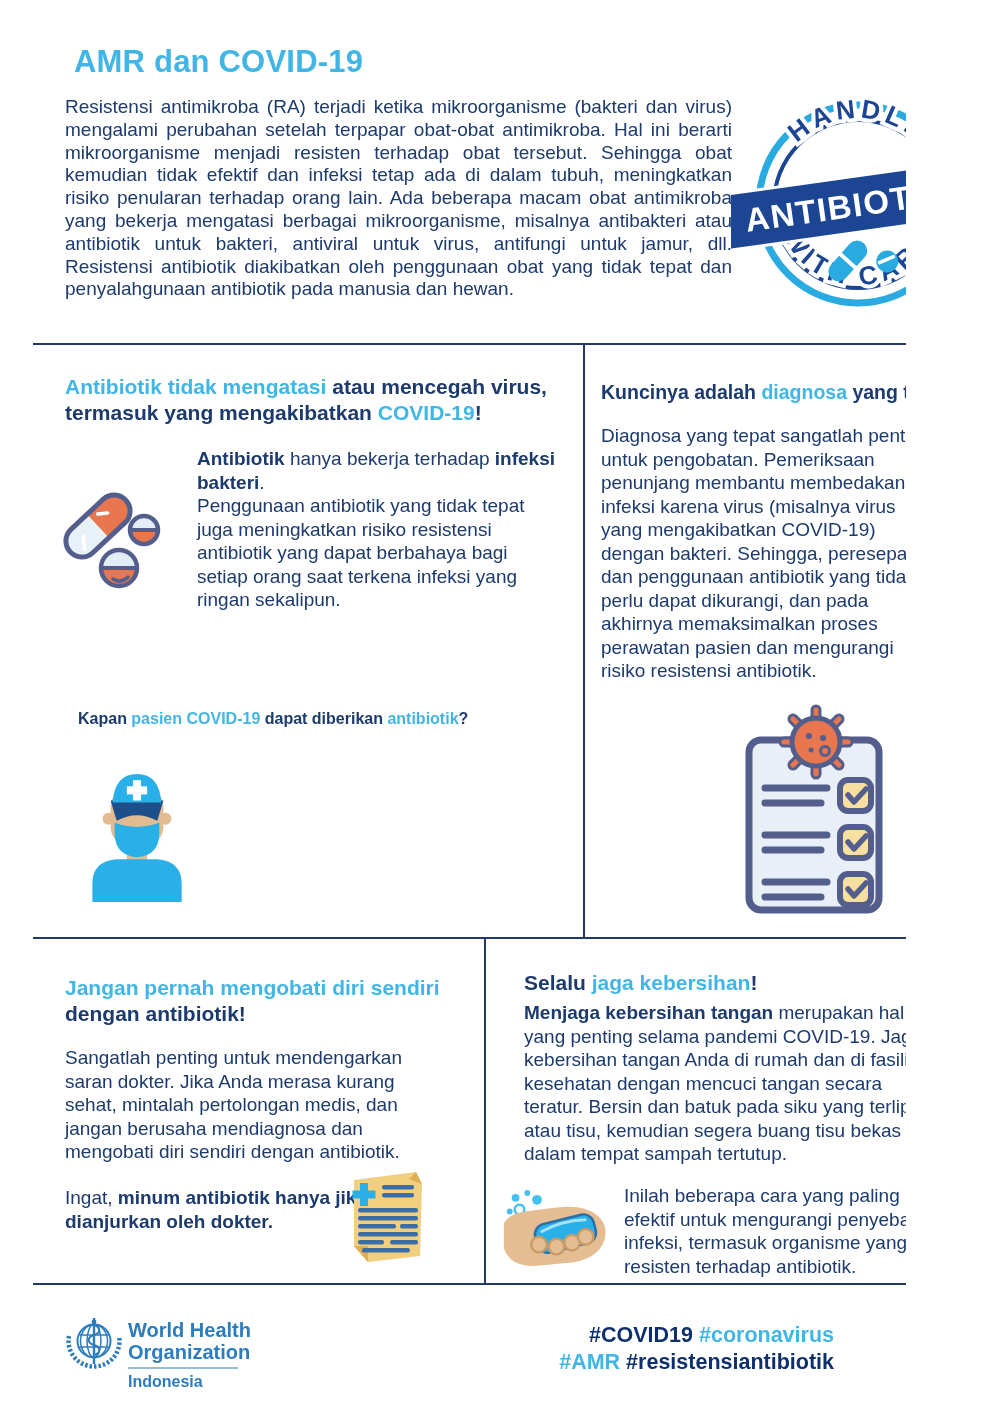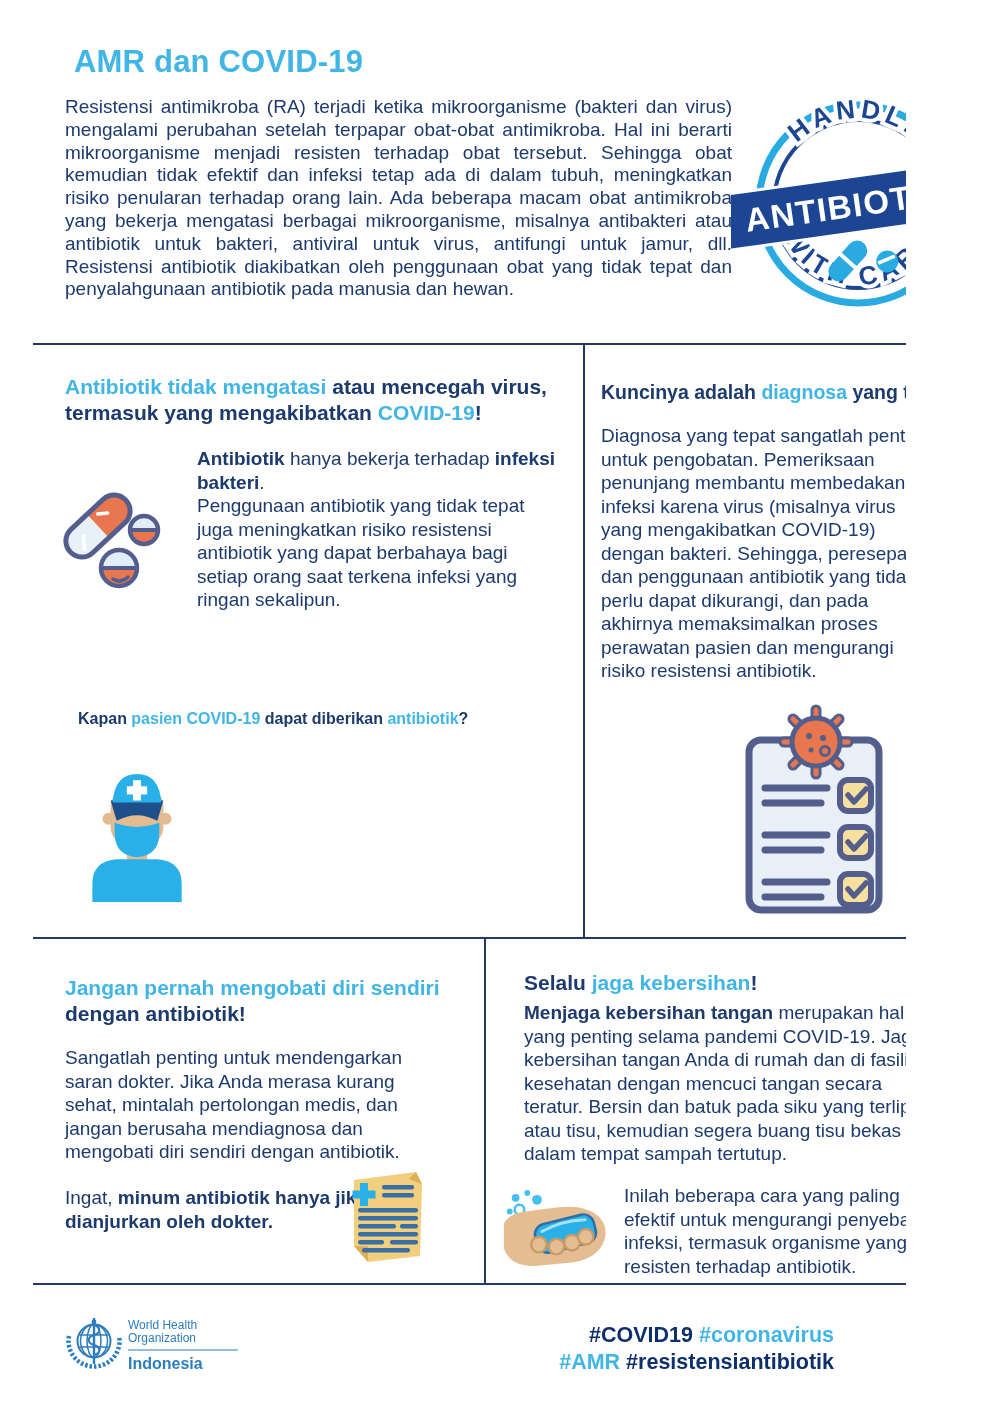--- a/index.html
+++ b/index.html
@@ -21,21 +21,21 @@
   .body b{font-weight:800;}
   .nowrap{white-space:nowrap;}
   .blk{display:block;}
   .hr{position:absolute;height:2px;background:var(--divider);}
   .vr{position:absolute;width:2px;background:var(--divider);}
   .arcText{font-family:"Liberation Sans",sans-serif;font-weight:800;font-size:26px;
            fill:var(--badge-navy);stroke:#ffffff;stroke-width:8px;paint-order:stroke;
            letter-spacing:4.5px;}
   .bannerText{font-family:"Liberation Sans",sans-serif;font-weight:800;font-size:33px;
            fill:#ffffff;letter-spacing:1.5px;}
-  .who-name{font-size:12px;font-weight:400;color:var(--who-blue);line-height:1.1;}
+  .who-name{font-size:20px;font-weight:700;color:var(--who-blue);line-height:1.1;}
   .who-rule{height:2px;background:#93bede;width:110px;margin:4px 0;}
   .who-country{font-size:16px;font-weight:700;color:var(--who-blue);}
   .hash{font-size:21.5px;font-weight:800;line-height:1.25;text-align:right;}
   .hash .hnavy{color:var(--hash-navy);}
   .hash .hblue{color:var(--accent);}
 </style>
 </head>
 <body>
 
 <div class="page">

